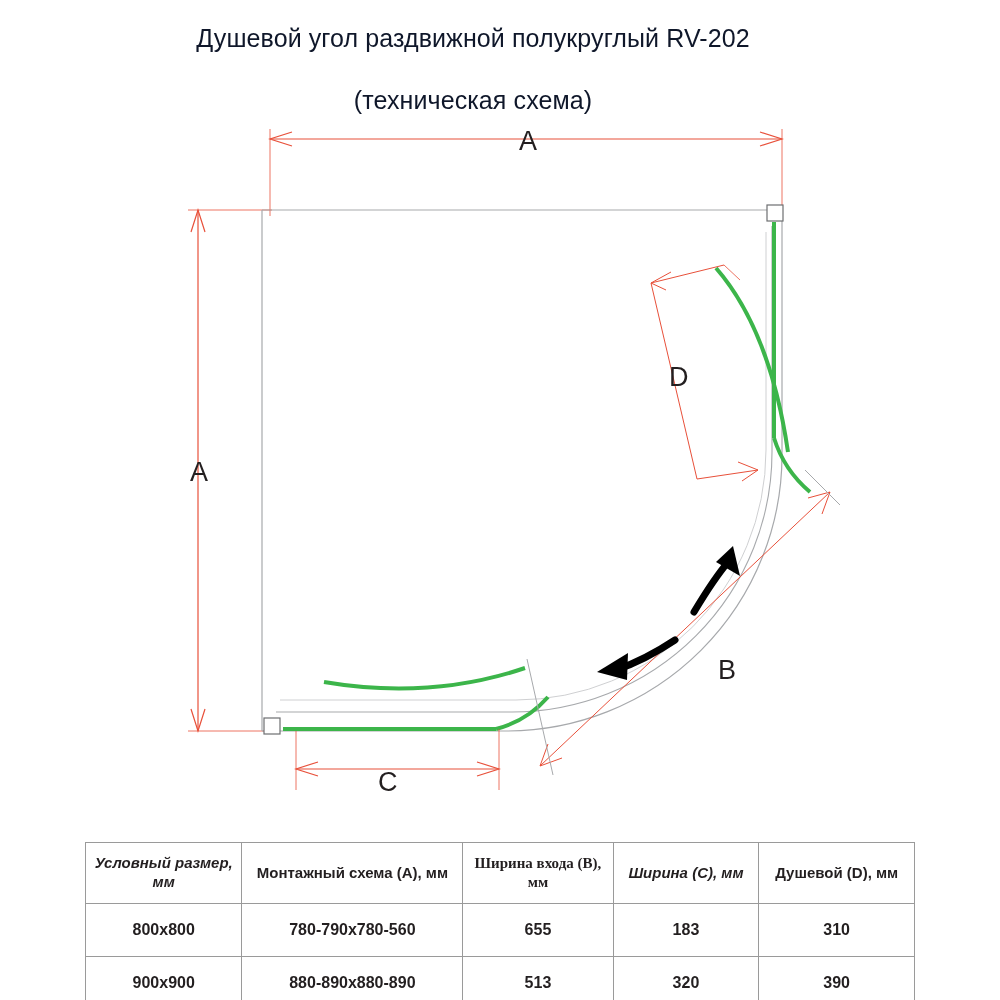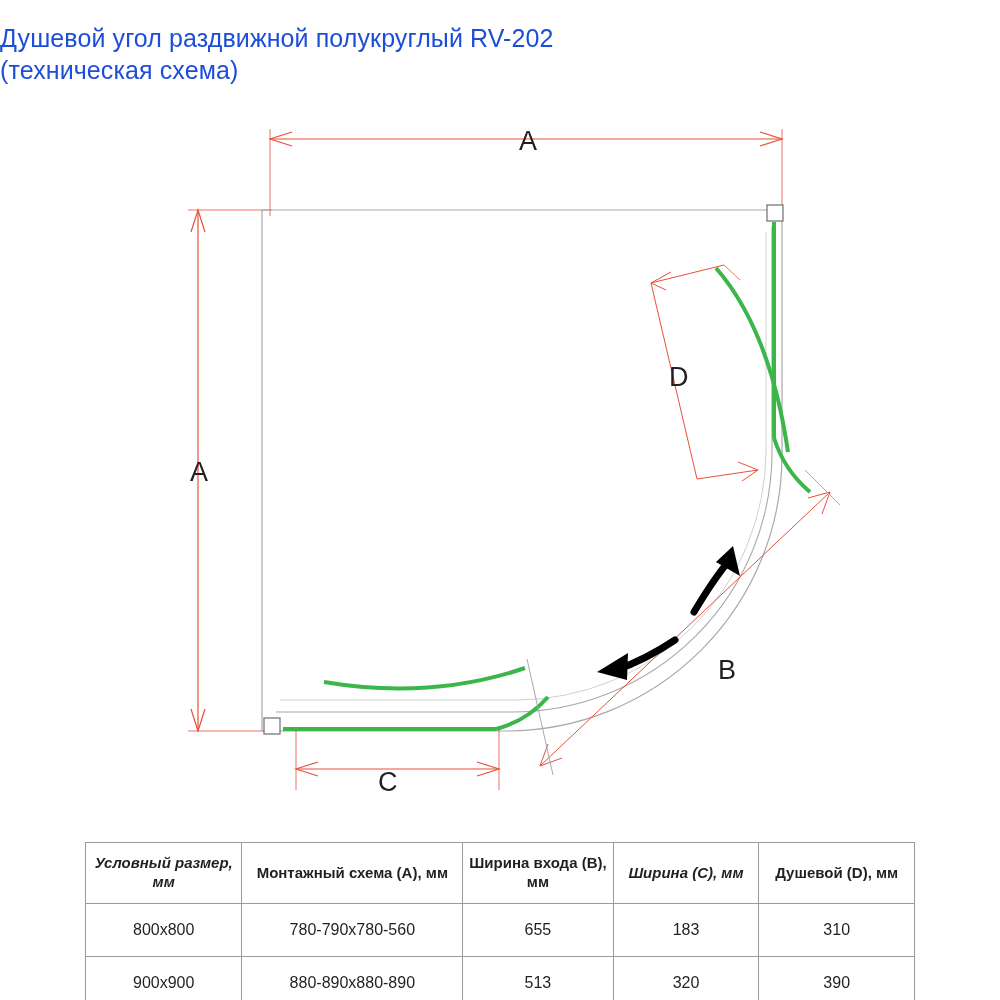--- a/index.html
+++ b/index.html
@@ -17,27 +17,28 @@
   }
   .page {
     position: absolute;
     inset: 0;
   }
   .title {
     position: absolute;
     top: 22px;
     left: 0;
     width: 946px;
+    text-align: center;
     font-size: 25px;
     line-height: 1.28;
     font-weight: 400;
-    color: #1d4ed8;
+    color: #0f172a;
     letter-spacing: 0.1px;
   }
-  .title .line2 { display: block; }
+  .title .line2 { display: block; margin-top: 30px; }
 
   svg.drawing {
     position: absolute;
     top: 0;
     left: 0;
     width: 1000px;
     height: 1000px;
   }
 
   .lbl {
@@ -64,25 +65,25 @@
   }
   table.spec th {
     font-weight: 700;
     height: 48px;
     line-height: 1.25;
     font-size: 15px;
   }
   table.spec td {
     height: 40px;
     font-size: 16px;
-    font-weight: 400;
+    font-weight: 700;
   }
   .col1 { width: 155px; font-style: italic; }
   .col2 { width: 225px; }
-  .col3 { width: 150px; }
+  .col3 { width: 150px; font-family: Liberation Serif, serif; }
   .col4 { width: 145px; font-style: italic; }
   .col5 { width: 155px; }
 </style>
 </head>
 <body>
 
 <div class="page">
 
   <div class="title">
     <span>Душевой угол раздвижной полукруглый RV-202</span>

